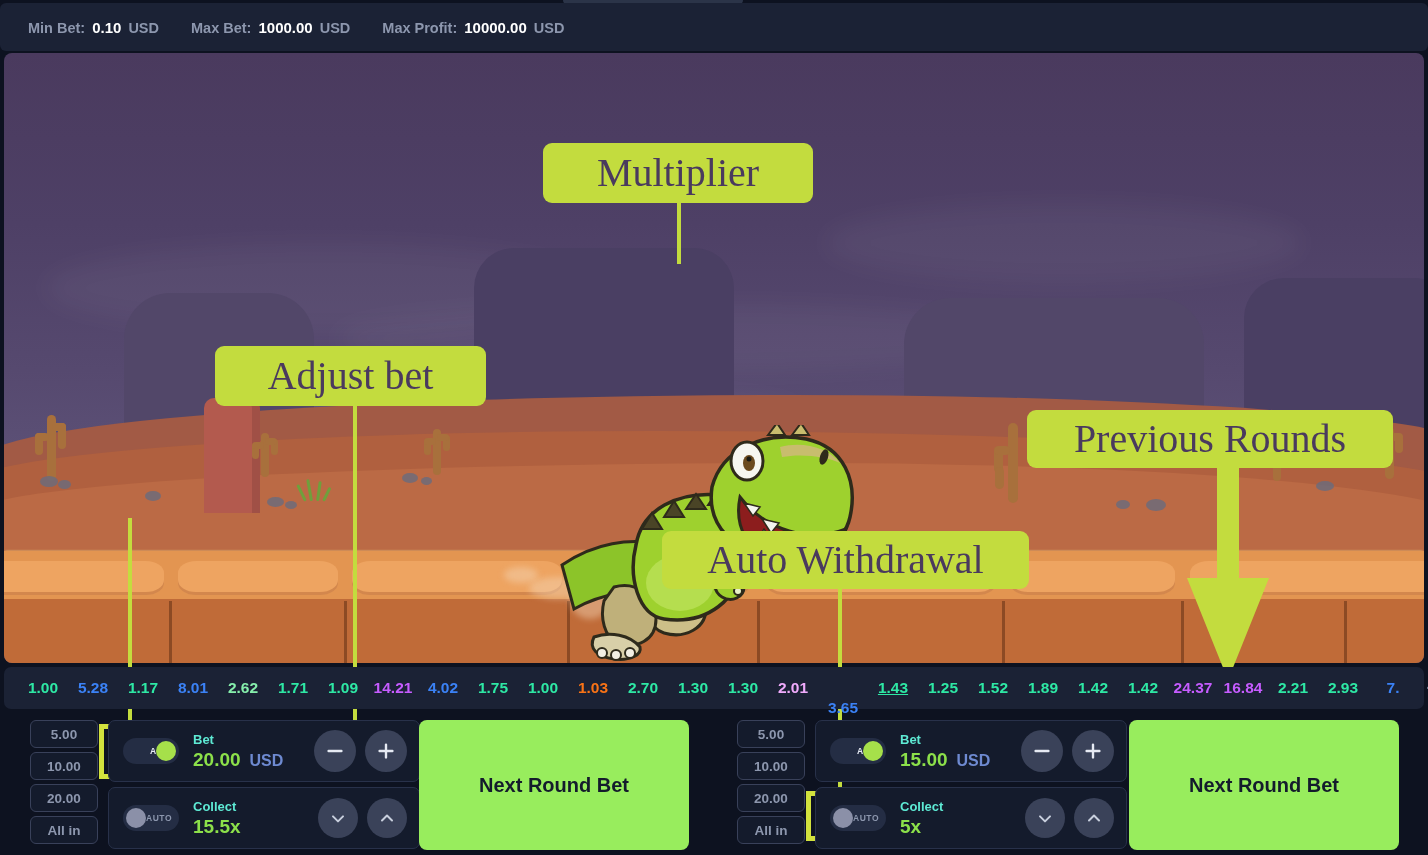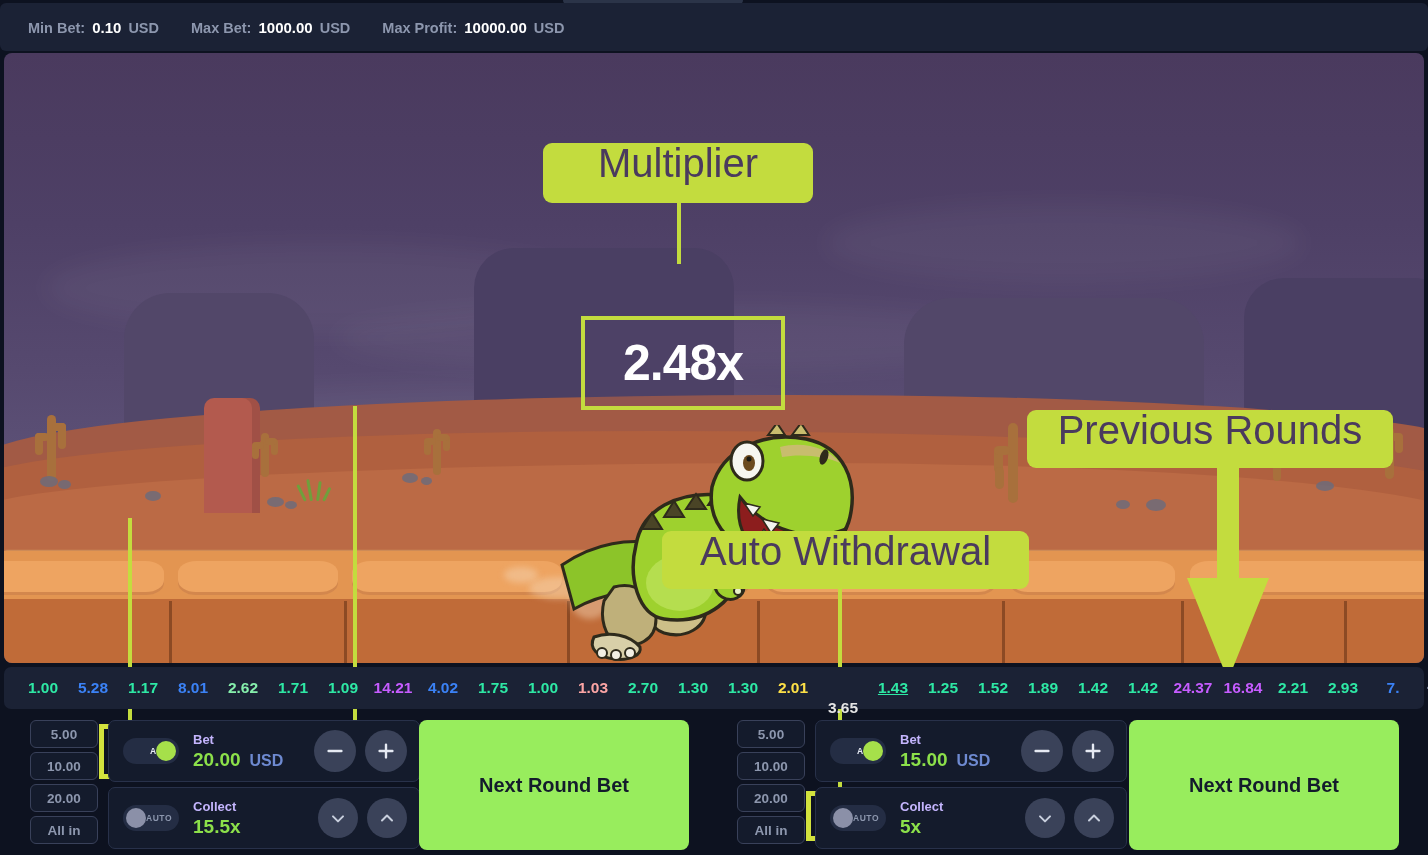--- a/index.html
+++ b/index.html
@@ -85,22 +85,22 @@
   .mult-box {
     position: absolute; left: 577px; top: 263px; width: 204px; height: 94px;
     border: 4px solid #c3dc3e; display: flex; align-items: center; justify-content: center;
     background: rgba(86,73,111,0.25);
   }
   .mult-val { color: #ffffff; font-size: 50px; font-weight: bold; letter-spacing: -1px; }
 
   
   .callout {
     position: absolute; background: #c3dc3e; border-radius: 9px;
-    color: #4a3a5e; font-family: Liberation Sans, sans-serif;
-    display: flex; align-items: flex-start; justify-content: center;
+    color: #4a3a5e; font-family: Liberation Serif, serif;
+    display: flex; align-items: center; justify-content: center;
     padding: 0 18px; white-space: nowrap;
   }
   .callout .ctext { font-size: 40px; line-height: 1; }
   .leader { position: absolute; background: #c3dc3e; width: 4px; }
   .hl-box { position: absolute; border: 5px solid #d2e23d; }
 
   
   .big-arrow { position: absolute; }
 
   
@@ -147,21 +147,21 @@
     display: flex; align-items: center;
   }
   .toggle .knob { position: absolute; width: 20px; height: 20px; border-radius: 50%; top: 3px; }
   .toggle .tlabel { position: absolute; font-size: 8.5px; font-weight: bold; letter-spacing: .5px; margin-left: 20px; }
   .toggle.on .knob { right: 3px; background: #a6e04a; }
   .toggle.on .tlabel { left: 7px; color: #e8ecf5; }
   .toggle.off .knob { left: 3px; background: #8b90a8; }
   .toggle.off .tlabel { right: 7px; color: #8d97ae; }
 
   .fieldtext { margin-left: 14px; flex: 1 1 auto; }
-  .fieldtext .lbl { color: #c4b5fd; font-size: 13px; font-weight: bold; line-height: 1.35; }
+  .fieldtext .lbl { color: #5eead4; font-size: 13px; font-weight: bold; line-height: 1.35; }
   .fieldtext .valrow { display: flex; align-items: baseline; gap: 9px; }
   .fieldtext .val { color: #8ce04a; font-size: 19px; font-weight: bold; }
   .fieldtext .cur { color: #6e8ad1; font-size: 16px; font-weight: bold; }
 
   .steppers { display: flex; gap: 9px; margin-right: 12px; }
   .circbtn {
     width: 42px; height: 42px; border-radius: 50%; background: #3a4259;
     display: flex; align-items: center; justify-content: center;
     color: #e6eaf3;
   }
@@ -353,32 +353,32 @@
 
         <path d="M200 78 l9 13 7 -9 z M218 94 l9 14 8 -10 z M240 106 l9 13 8 -10 z
                  M264 112 l9 13 8 -10 z M288 110 l8 12 9 -9 z" fill="#f4f4ee" stroke="#2e2a1b" stroke-width="1.5"></path>
 
         <path d="M212 116 l8 -12 8 12 z M236 126 l8 -12 8 12 z M262 130 l8 -12 8 12 z" fill="#f4f4ee" stroke="#2e2a1b" stroke-width="1.5"></path>
 
         <path d="M224 10 l9 -12 8 12 z M248 10 l9 -12 8 12 z" fill="#c8bd6e" stroke="#2e2a1b" stroke-width="2"></path>
       </svg>
     </div>
 
-    <div class="mult-box">
-      <span class="mult-val">2.48x</span>
-    </div>
 
   </div>
 
   <div class="leader" style="left:677px; top:202px; height:62px;"></div>
   <div class="callout" style="left:543px; top:143px; width:270px; height:60px;">
     <span class="ctext">Multiplier</span>
   </div>
 
   <div class="leader" style="left:353px; top:406px; height:322px;"></div>
+  <div class="callout" style="left:215px; top:346px; width:271px; height:60px;">
+    <span class="ctext">Adjust bet</span>
+  </div>
 
   <div class="leader" style="left:128px; top:518px; height:210px;"></div>
 
   <div class="leader" style="left:838px; top:588px; height:205px;"></div>
   <div class="callout" style="left:662px; top:531px; width:367px; height:58px;">
     <span class="ctext">Auto Withdrawal</span>
   </div>
 
   <div class="callout" style="left:1027px; top:410px; width:366px; height:58px;">
     <span class="ctext">Previous Rounds</span>
@@ -399,26 +399,26 @@
         <div class="hist-item" style="color: rgb(59, 130, 246);">5.28</div>
         <div class="hist-item" style="color: rgb(46, 232, 165);">1.17</div>
         <div class="hist-item" style="color: rgb(59, 130, 246);">8.01</div>
         <div class="hist-item" style="color: #86efac;">2.62</div>
         <div class="hist-item" style="color: rgb(46, 232, 165);">1.71</div>
         <div class="hist-item" style="color: rgb(46, 232, 165);">1.09</div>
         <div class="hist-item" style="color: rgb(198, 92, 255);">14.21</div>
         <div class="hist-item" style="color: rgb(59, 130, 246);">4.02</div>
         <div class="hist-item" style="color: rgb(46, 232, 165);">1.75</div>
         <div class="hist-item" style="color: rgb(46, 232, 165);">1.00</div>
-        <div class="hist-item" style="color: #fca5a5;">1.03</div>
+        <div class="hist-item" style="color: #f97316;">1.03</div>
         <div class="hist-item" style="color: rgb(46, 232, 165);">2.70</div>
         <div class="hist-item" style="color: rgb(46, 232, 165);">1.30</div>
         <div class="hist-item" style="color: rgb(46, 232, 165);">1.30</div>
-        <div class="hist-item" style="color: #fde047;">2.01</div>
-        <div class="hist-item" style="color: #e5e5e5; margin-top: 39px;">3.65</div>
+        <div class="hist-item" style="color: #f0abfc;">2.01</div>
+        <div class="hist-item" style="color: #3b82f6; margin-top: 39px;">3.65</div>
         <div class="hist-item" style="color: rgb(46, 232, 165); text-decoration: underline;">1.43</div>
         <div class="hist-item" style="color: rgb(46, 232, 165);">1.25</div>
         <div class="hist-item" style="color: rgb(46, 232, 165);">1.52</div>
         <div class="hist-item" style="color: rgb(46, 232, 165);">1.89</div>
         <div class="hist-item" style="color: rgb(46, 232, 165);">1.42</div>
         <div class="hist-item" style="color: rgb(46, 232, 165);">1.42</div>
         <div class="hist-item" style="color: rgb(198, 92, 255);">24.37</div>
         <div class="hist-item" style="color: rgb(198, 92, 255);">16.84</div>
         <div class="hist-item" style="color: rgb(46, 232, 165); text-align: center;">2.21</div>
         <div class="hist-item" style="color: rgb(46, 232, 165);">2.93</div>

